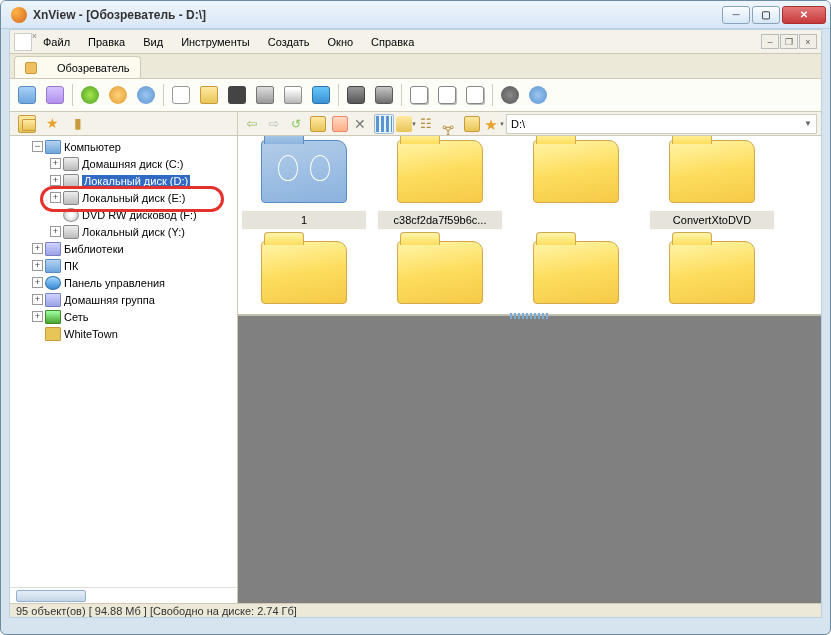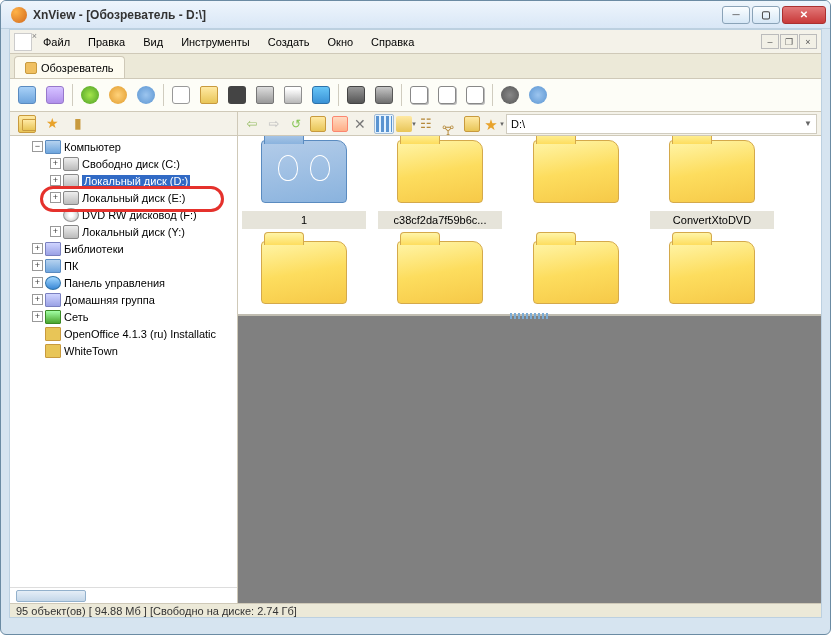--- a/index.html
+++ b/index.html
@@ -22,21 +22,21 @@
 
 .menubar { height: 24px; background: #f4f2e9; display: flex; align-items: center; gap: 4px; padding: 0 4px; border-bottom: 1px solid #cfc9b8; }
 .menubar .doc-icon { width: 18px; height: 18px; background: #fff; border: 1px solid #ccc; position: relative; }
 .menubar .doc-icon::after { content: "×"; position: absolute; right: -6px; top: -3px; font-size: 9px; color: #888; }
 .menu-item { padding: 2px 7px; color: #000; cursor: pointer; }
 .mdi-btns { margin-left: auto; display: flex; gap: 1px; }
 .mdi-btn { width: 18px; height: 15px; border: 1px solid #bbb; background: #f2f0e6; font-size: 9px; display: flex; align-items: center; justify-content: center; cursor: pointer; color: #555; }
 
 
 .tabbar { height: 24px; background: #ece9d8; display: flex; align-items: flex-end; padding-left: 4px; }
-.tab { height: 22px; background: #fdfbf0; border: 1px solid #cfc9b8; border-bottom: none; border-top-left-radius: 4px; border-top-right-radius: 4px; padding: 3px 10px; display: flex; align-items: center; gap: 4px; }
+.tab { height: 22px; background: #fdfbf0; border: 1px solid #cfc9b8; border-bottom: none; border-top-left-radius: 4px; border-top-right-radius: 4px; padding: 3px 10px; display: flex; align-items: center; gap: 20px; }
 .tab .tab-icon { width: 12px; height: 12px; background: #f0c060; border: 1px solid #c89a3e; border-radius: 2px; }
 
 
 .toolbar1 { height: 34px; background: #fdfdf7; border: 1px solid #cfc9b8; border-left: none; border-right: none; display: flex; align-items: center; gap: 2px; padding: 0 4px; }
 .tbtn { width: 26px; height: 26px; display: flex; align-items: center; justify-content: center; cursor: pointer; border: 1px solid transparent; border-radius: 3px; }
 .tsep { width: 1px; height: 22px; background: #d0ccbf; margin: 0 2px; }
 .ticon { width: 18px; height: 18px; border-radius: 3px; }
 .i-refresh { background: radial-gradient(circle, #a5e64c, #4a9d24); border-radius: 50%; }
 .i-back { background: radial-gradient(circle, #ffd27a, #e09a2c); border-radius: 50%; }
 .i-screen { background: linear-gradient(#a8d1f7,#6ea5dd); border: 1px solid #5a8bc0; }
@@ -231,21 +231,21 @@
         </div>
         <div class="tree">
           <div class="tree-item l1">
               <div class="exp">−</div>
               <div class="node-icon comp"></div>
               <span class="label">Компьютер</span>
             </div>
           <div class="tree-item l2">
               <div class="exp">+</div>
               <div class="node-icon drive"></div>
-              <span class="label">Свободно диск (C:)</span>
+              <span class="label">Домашняя диск (C:)</span>
             </div>
           <div class="tree-item l2 sel">
               <div class="exp">+</div>
               <div class="node-icon drive"></div>
               <span class="label">Локальный диск (D:)</span>
             </div>
           <div class="tree-item l2">
               <div class="exp">+</div>
               <div class="node-icon drive"></div>
               <span class="label">Локальный диск (E:)</span>
@@ -277,25 +277,20 @@
             </div>
           <div class="tree-item l1">
               <div class="exp">+</div>
               <div class="node-icon lib"></div>
               <span class="label">Домашняя группа</span>
             </div>
           <div class="tree-item l1">
               <div class="exp">+</div>
               <div class="node-icon net"></div>
               <span class="label">Сеть</span>
-            </div>
-          <div class="tree-item l1">
-              <div class="noexp"></div>
-              <div class="node-icon"></div>
-              <span class="label">OpenOffice 4.1.3 (ru) Installatic</span>
             </div>
           <div class="tree-item l1">
               <div class="noexp"></div>
               <div class="node-icon"></div>
               <span class="label">WhiteTown</span>
             </div>
         </div>
         <div class="tree-scroll">
             <div class="thumb"></div>
           </div>

